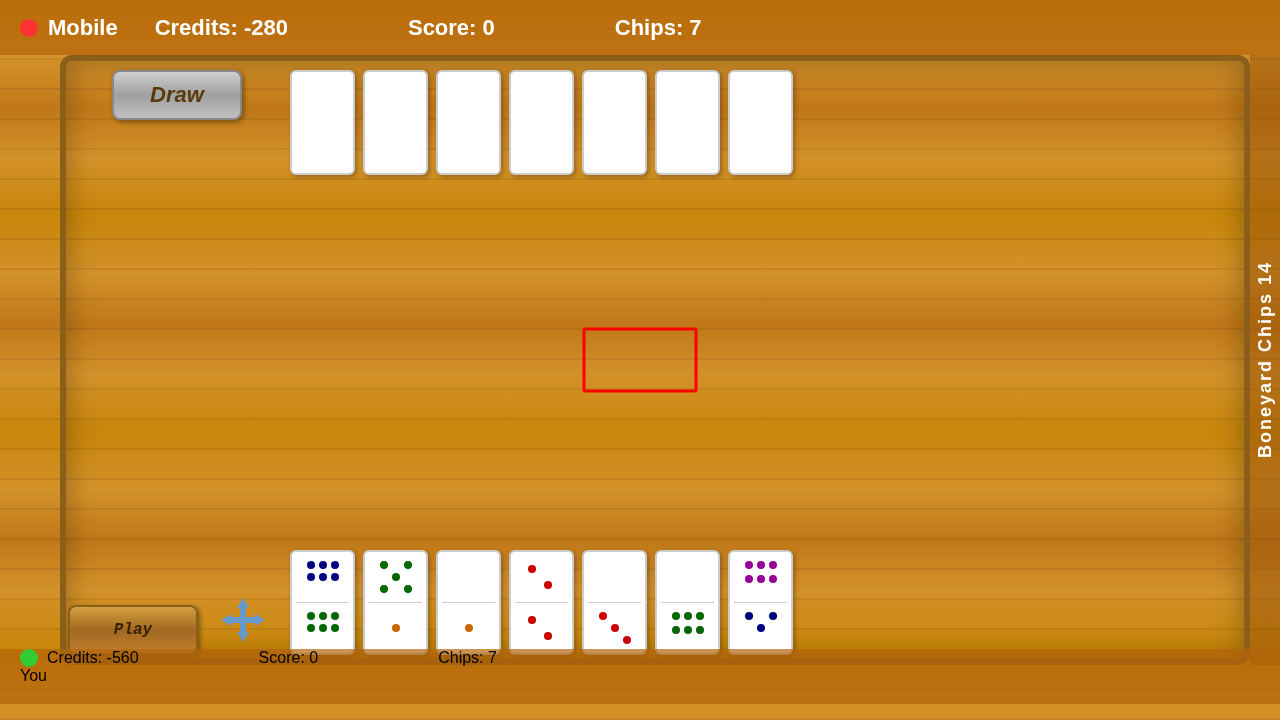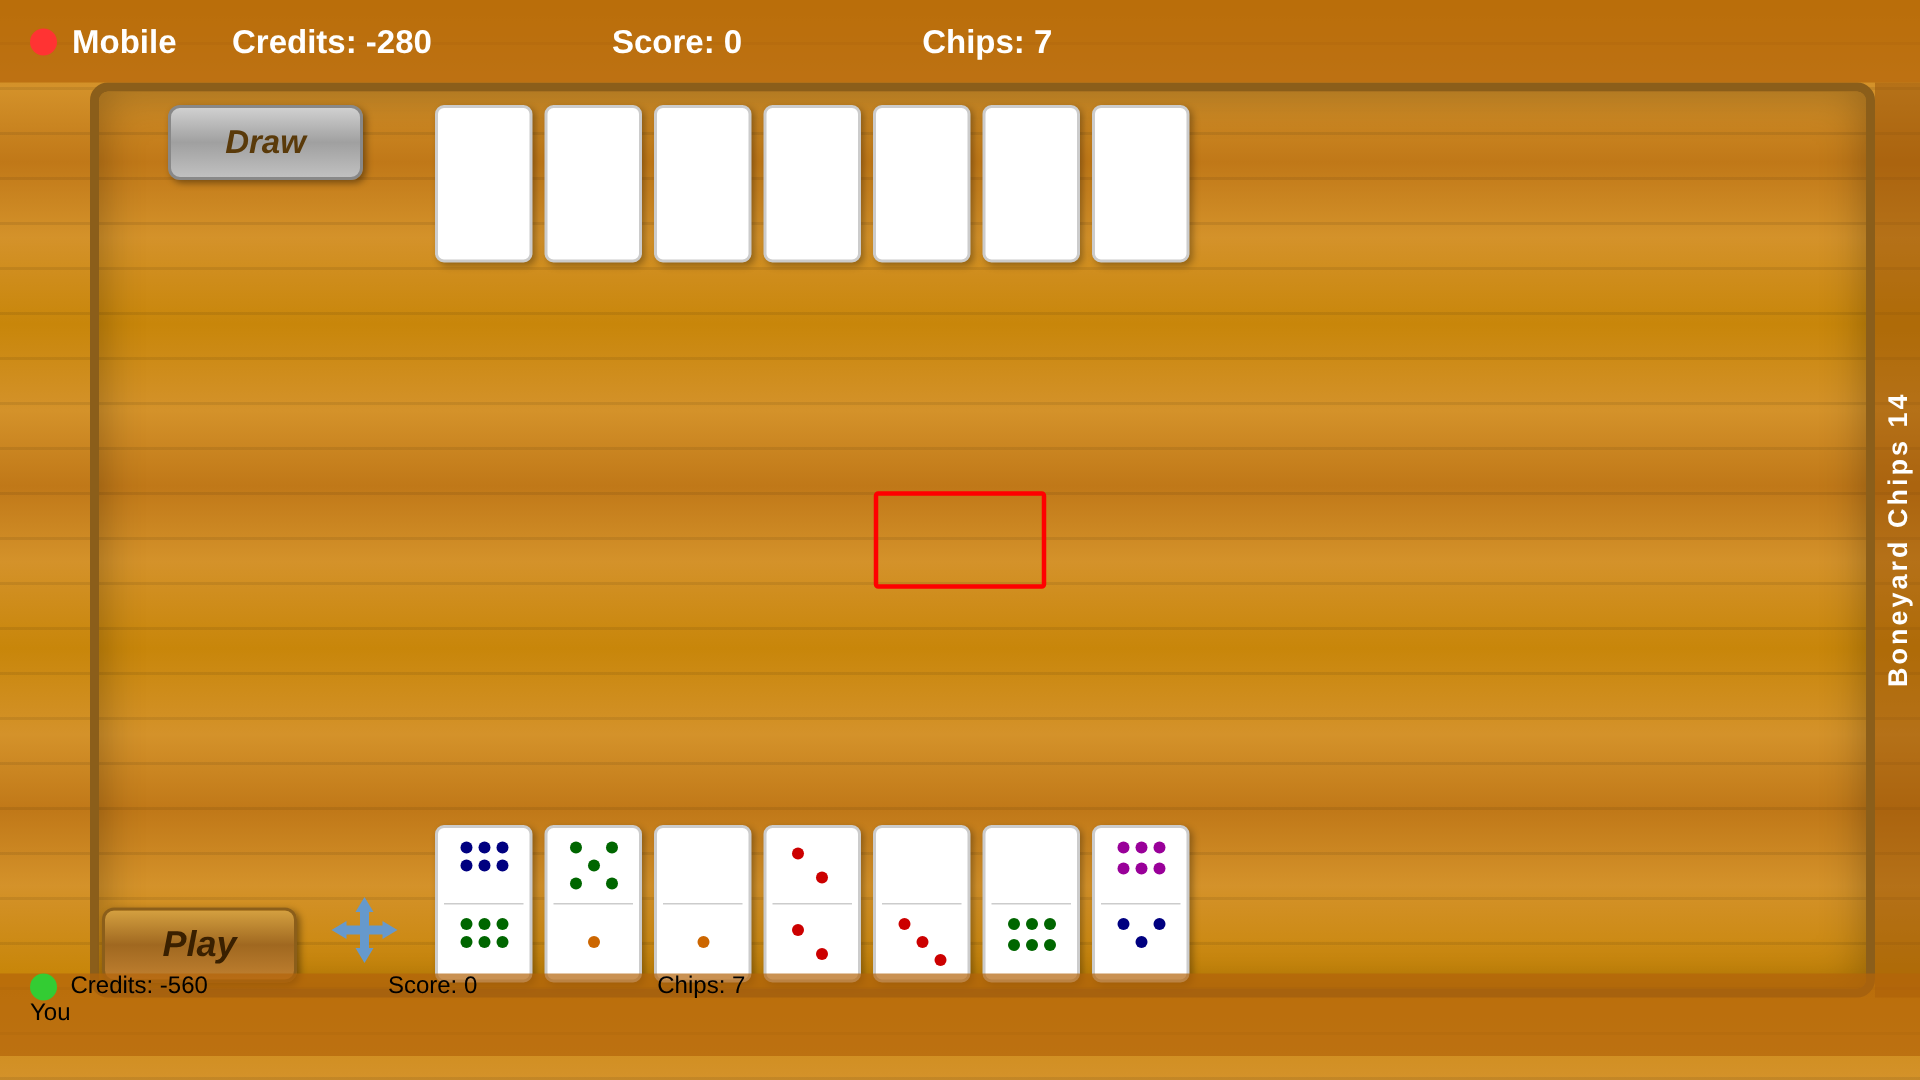--- a/index.html
+++ b/index.html
@@ -170,24 +170,25 @@
       border: 2px solid #8B5E1A;
       border-radius: 8px;
       display: flex;
       align-items: center;
       justify-content: center;
       cursor: pointer;
       box-shadow: 2px 2px 5px rgba(0,0,0,0.4);
     }
 
     .play-button-text {
-      font-size: 24px;
+      font-size: 16px;
       font-weight: bold;
       color: #3a2000;
       font-style: italic;
+      font-family: Liberation Mono, monospace;
     }
 
     
     .move-icon {
       position: absolute;
       bottom: 75px;
       left: 218px;
       width: 50px;
       height: 50px;
       display: flex;

